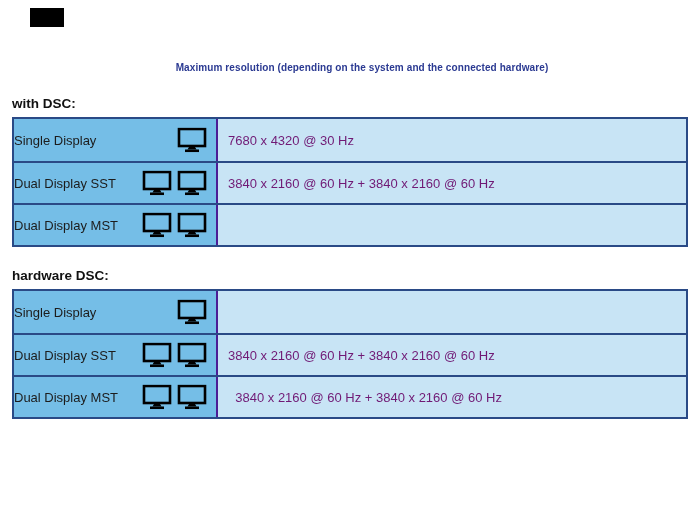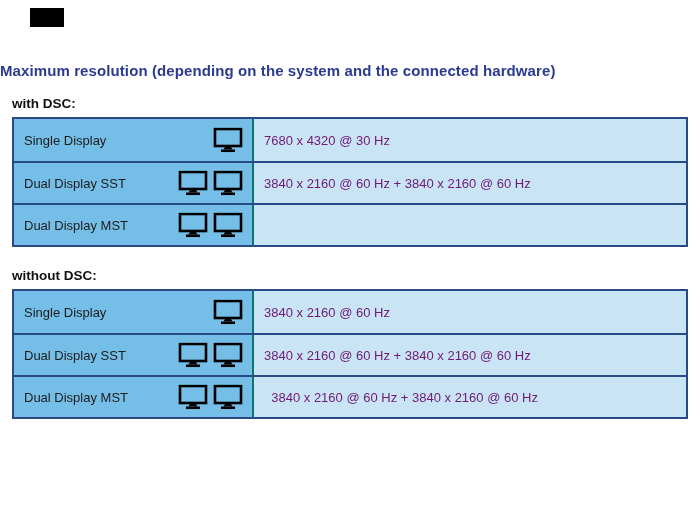--- a/index.html
+++ b/index.html
@@ -13,25 +13,26 @@
   .black-marker {
     position: absolute;
     left: 30px; top: 8px;
     width: 34px; height: 19px;
     background: #000000;
   }
   .page-title {
     position: absolute;
     top: 62px; left: 0;
     width: 700px;
-    text-align: left;
-    font-size: 15px;
+    text-align: center;
+    font-size: 10px;
     font-weight: bold;
     color: #2b3a92;
     letter-spacing: 0.1px;
+    padding-left: 24px;
   }
   .section-label {
     position: absolute;
     left: 12px;
     font-size: 13.5px;
     font-weight: bold;
     color: #111111;
   }
   #section-label-1 { top: 96px; }
   #section-label-2 { top: 268px; }
@@ -44,27 +45,26 @@
   }
   #table-with-dsc { top: 117px; }
   #table-without-dsc { top: 289px; }
   .res-row {
     display: flex;
     height: 42px;
     border-top: 2px solid #2a4a86;
   }
   .res-row:first-child { border-top: none; }
   .cell-device {
-    width: 240px;
+    width: 204px;
     flex: none;
     background: #75bee7;
-    border-right: 2px solid #0f766e;
+    border-right: 2px solid #4c1d95;
     display: flex;
     align-items: center;
-    padding-left: 10px;
     position: relative;
   }
   .device-label {
     font-size: 13px;
     color: #1c1c1c;
   }
   .monitor-icons {
     position: absolute;
     right: 9px;
     top: 50%;
@@ -144,37 +144,34 @@
         <svg class="monitor-svg" width="30" height="25" viewBox="0 0 30 25">
             <rect x="2" y="1.5" width="26" height="17" fill="none" stroke="#000" stroke-width="2.6"></rect>
             <polygon points="12,19.5 18,19.5 19.5,22 10.5,22" fill="#000"></polygon>
             <rect x="8" y="22" width="14" height="2.6" fill="#000"></rect>
           </svg>
       </span>
     </div>
   </div>
 </div>
 
-<div class="section-label" id="section-label-2">without DSC:</div>
+<div class="section-label" id="section-label-2">hardware DSC:</div>
 
 <div class="res-table" id="table-without-dsc">
   <div class="res-row">
     <div class="cell-device">
       <span class="device-label">Single Display</span>
       <span class="monitor-icons">
         <svg class="monitor-svg" width="30" height="25" viewBox="0 0 30 25">
             <rect x="2" y="1.5" width="26" height="17" fill="none" stroke="#000" stroke-width="2.6"></rect>
             <polygon points="12,19.5 18,19.5 19.5,22 10.5,22" fill="#000"></polygon>
             <rect x="8" y="22" width="14" height="2.6" fill="#000"></rect>
           </svg>
       </span>
     </div>
-    <div class="cell-value">
-      <span class="value-text">3840 x 2160 @ 60 Hz</span>
-    </div>
   </div>
   <div class="res-row">
     <div class="cell-device">
       <span class="device-label">Dual Display SST</span>
       <span class="monitor-icons">
         <svg class="monitor-svg" width="30" height="25" viewBox="0 0 30 25">
             <rect x="2" y="1.5" width="26" height="17" fill="none" stroke="#000" stroke-width="2.6"></rect>
             <polygon points="12,19.5 18,19.5 19.5,22 10.5,22" fill="#000"></polygon>
             <rect x="8" y="22" width="14" height="2.6" fill="#000"></rect>
           </svg>

